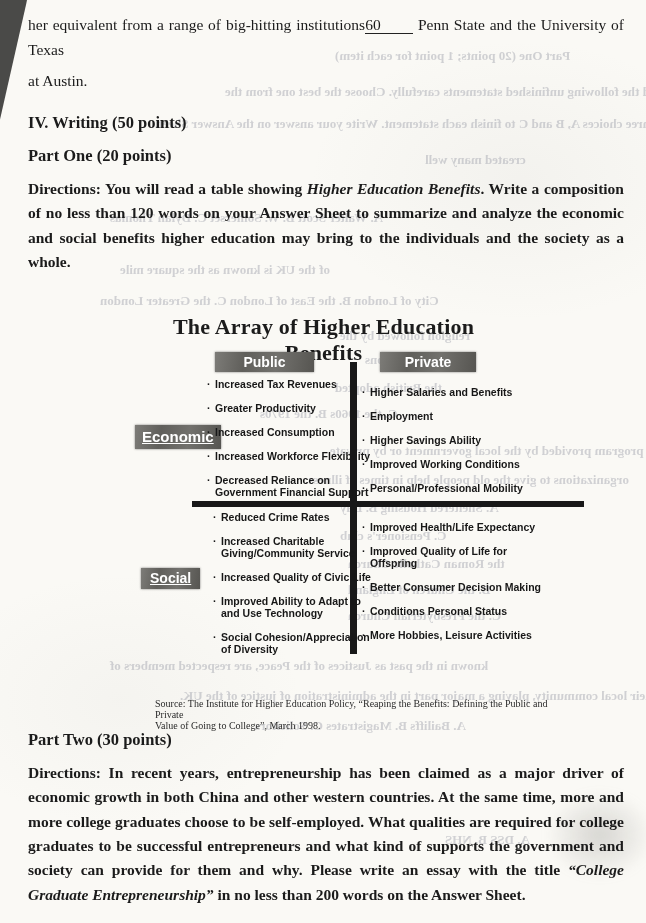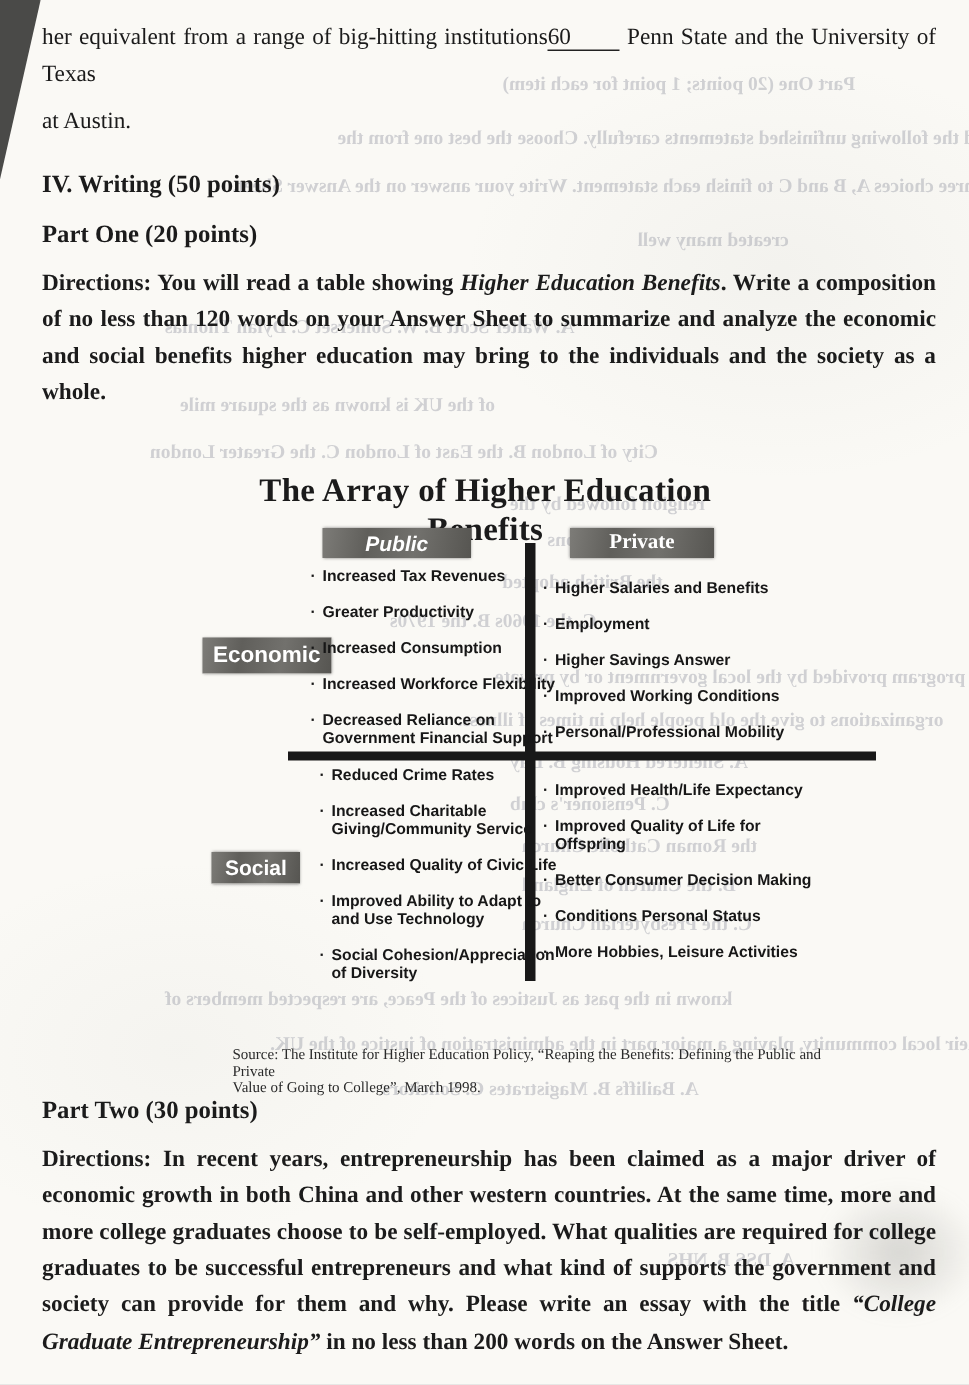--- a/index.html
+++ b/index.html
@@ -35,23 +35,23 @@
   .directions{font-size:15.5px;font-weight:bold;line-height:24.3px;margin:11px 0 0;
     text-align:justify;text-align-last:left;}
   
   .diagram{position:relative;margin-top:40px;height:390px;}
   .d-title{position:absolute;top:0;left:108px;width:375px;text-align:center;
     font-weight:bold;font-size:22px;letter-spacing:.2px;}
   .graybox{background:linear-gradient(100deg,#7d7c78 0%,#605f5b 30%,#72716d 62%,#565551 100%);
     color:#fff;font-family:"Liberation Sans",sans-serif;font-weight:bold;text-align:center;
     box-shadow:0 0 2px rgba(40,40,40,.6);}
   .col-header{position:absolute;top:38px;height:20px;line-height:20px;font-size:14px;}
-  .col-header.public{left:187px;width:99px;font-style:italic;}
-  .col-header.private{left:352px;width:96px;font-family:Liberation Serif, serif;}
-  .row-label{position:absolute;line-height:1;}
+  .col-header.public{left:187px;width:99px;}
+  .col-header.private{left:352px;width:96px;}
+  .row-label{position:absolute;line-height:1;text-decoration:underline;}
   .row-label.economic{left:107px;top:111px;padding:4px 7px 5px;font-size:15px;}
   .row-label.social{left:113px;top:254px;padding:3px 9px 4px;font-size:14px;}
   .vline{position:absolute;left:322px;top:48px;width:7px;height:292px;background:#181818;}
   .hline{position:absolute;left:164px;top:187px;width:392px;height:6px;background:#181818;}
   .blist{position:absolute;margin:0;padding:0;list-style:none;}
   .blist li{position:relative;margin:0 0 12px;padding-left:9px;white-space:pre-line;
     font:bold 10.5px/12px "Liberation Sans",sans-serif;color:#171717;}
   .blist li::before{content:"·";position:absolute;left:1px;top:0;}
   .blist.le{left:178px;top:64px;width:175px;}
   .blist.re{left:333px;top:72px;width:205px;}
@@ -115,21 +115,21 @@
           <li>Increased Tax Revenues</li>
           <li>Greater Productivity</li>
           <li>Increased Consumption</li>
           <li>Increased Workforce Flexibility</li>
           <li>Decreased Reliance on
 Government Financial Support</li>
         </ul>
       <ul class="blist re">
           <li>Higher Salaries and Benefits</li>
           <li>Employment</li>
-          <li>Higher Savings Answer</li>
+          <li>Higher Savings Ability</li>
           <li>Improved Working Conditions</li>
           <li>Personal/Professional Mobility</li>
         </ul>
       <ul class="blist ls">
           <li>Reduced Crime Rates</li>
           <li>Increased Charitable
 Giving/Community Service</li>
           <li>Increased Quality of Civic Life</li>
           <li>Improved Ability to Adapt to
 and Use Technology</li>

